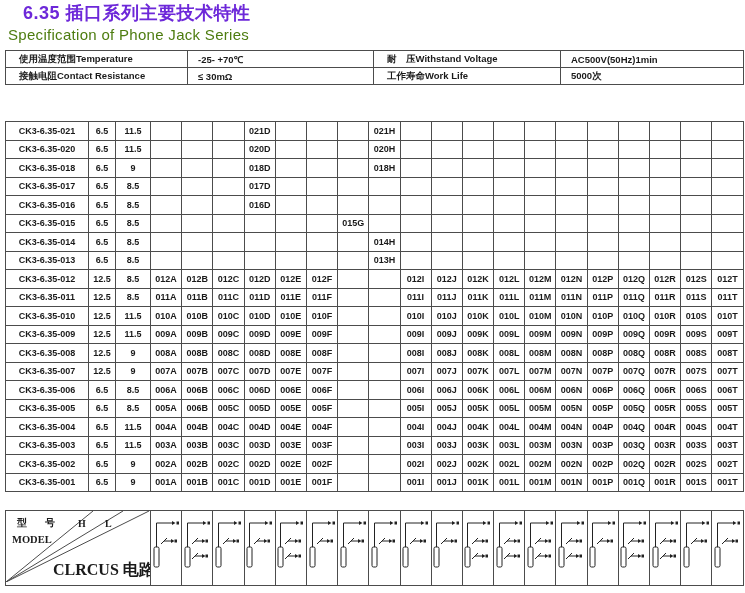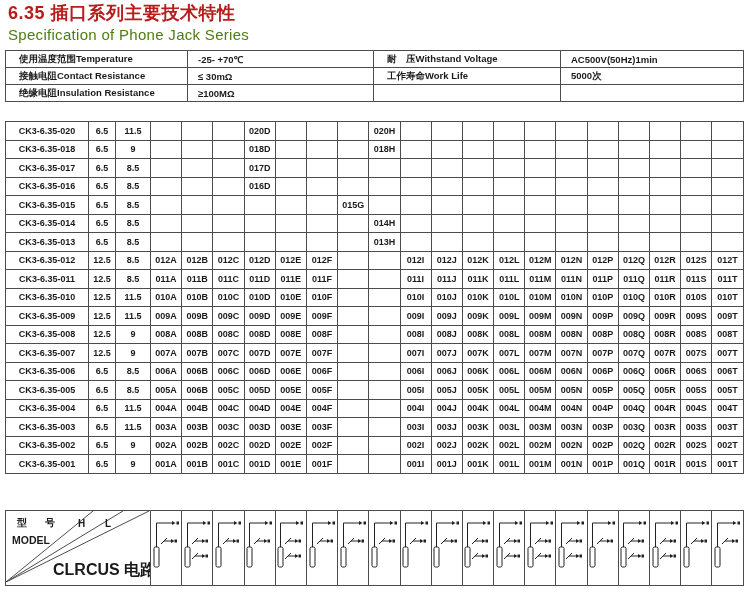--- a/index.html
+++ b/index.html
@@ -2,41 +2,41 @@
 <html><head>
 <meta charset="utf-8">
 <style>
   html,body{margin:0;padding:0;}
   body{
     width:745px;height:593px;background:#ffffff;overflow:hidden;
     font-family:"Liberation Sans", sans-serif;color:#1a1a1a;
   }
   .sheet{position:relative;width:745px;height:593px;}
   .page-title{
-    position:absolute;left:8px;top:1px;font-size:18px;font-weight:bold;
-    color:#b91c1c;letter-spacing:0.5px;white-space:nowrap;
+    position:absolute;left:23px;top:1px;font-size:18px;font-weight:bold;
+    color:#6d28d9;letter-spacing:0.5px;white-space:nowrap;
   }
   .page-subtitle{
     position:absolute;left:8px;top:26px;font-size:15px;color:#4d7c0f;
     letter-spacing:0.3px;white-space:nowrap;
   }
   table{border-collapse:collapse;table-layout:fixed;}
   td{border:1px solid #4c4c4c;overflow:hidden;white-space:nowrap;}
   
   .spec{position:absolute;left:5px;top:50px;width:738px;font-size:9.5px;font-weight:bold;border-radius:13px;}
   .spec td{height:16px;padding:0;}
   .spec td.lbl{padding-left:13px;}
   .spec td.val{padding-left:10px;}
   
   .main{position:absolute;left:5px;top:121px;width:738px;font-size:9px;font-weight:bold;text-align:center;}
   .main td{height:17.5px;padding:0;}
   
   .footer{position:absolute;left:5px;top:510px;width:738px;}
   .footer td{height:71px;padding:0;vertical-align:middle;text-align:center;}
-  .diag-cell{position:relative;}
+  .diag-cell{position:relative;font-family:Liberation Serif, serif;}
   .diag-cell svg{position:absolute;left:0;top:0;}
   .diag-lab{position:absolute;font-weight:bold;color:#1a1a1a;}
   .lab-model-cn{left:11px;top:5px;font-size:10px;letter-spacing:4px;}
   .lab-model-en{left:6px;top:23px;font-size:10.5px;}
   .lab-h{left:72px;top:7px;font-size:10px;}
   .lab-l{left:99px;top:7px;font-size:10px;}
   .lab-circ{left:47px;top:49px;font-size:16px;}
 </style>
 </head>
 <body>
@@ -59,26 +59,20 @@
           <td class="val">-25- +70℃</td>
           <td class="lbl">耐　压Withstand Voltage</td>
           <td class="val">AC500V(50Hz)1min</td>
         </tr>
         <tr>
           <td class="lbl">接触电阻Contact Resistance</td>
           <td class="val">≤ 30mΩ</td>
           <td class="lbl">工作寿命Work Life</td>
           <td class="val">5000次</td>
         </tr>
-        <tr>
-          <td class="lbl">绝缘电阻Insulation Resistance</td>
-          <td class="val">≥100MΩ</td>
-          <td class="lbl"></td>
-          <td class="val"></td>
-        </tr>
       </tbody>
   </table>
 
   <table class="main">
     <colgroup id="main-cols">
         <col style="width:83px">
         <col style="width:27px">
         <col style="width:35px">
         <col style="width:31.2px">
         <col style="width:31.2px">
@@ -94,20 +88,44 @@
         <col style="width:31.2px">
         <col style="width:31.2px">
         <col style="width:31.2px">
         <col style="width:31.2px">
         <col style="width:31.2px">
         <col style="width:31.2px">
         <col style="width:31.2px">
         <col style="width:31.2px">
       </colgroup>
     <tbody>
+        <tr>
+          <td>CK3-6.35-021</td>
+          <td>6.5</td>
+          <td>11.5</td>
+          <td></td>
+          <td></td>
+          <td></td>
+          <td>021D</td>
+          <td></td>
+          <td></td>
+          <td></td>
+          <td>021H</td>
+          <td></td>
+          <td></td>
+          <td></td>
+          <td></td>
+          <td></td>
+          <td></td>
+          <td></td>
+          <td></td>
+          <td></td>
+          <td></td>
+          <td></td>
+        </tr>
         <tr>
           <td>CK3-6.35-020</td>
           <td>6.5</td>
           <td>11.5</td>
           <td></td>
           <td></td>
           <td></td>
           <td>020D</td>
           <td></td>
           <td></td>

